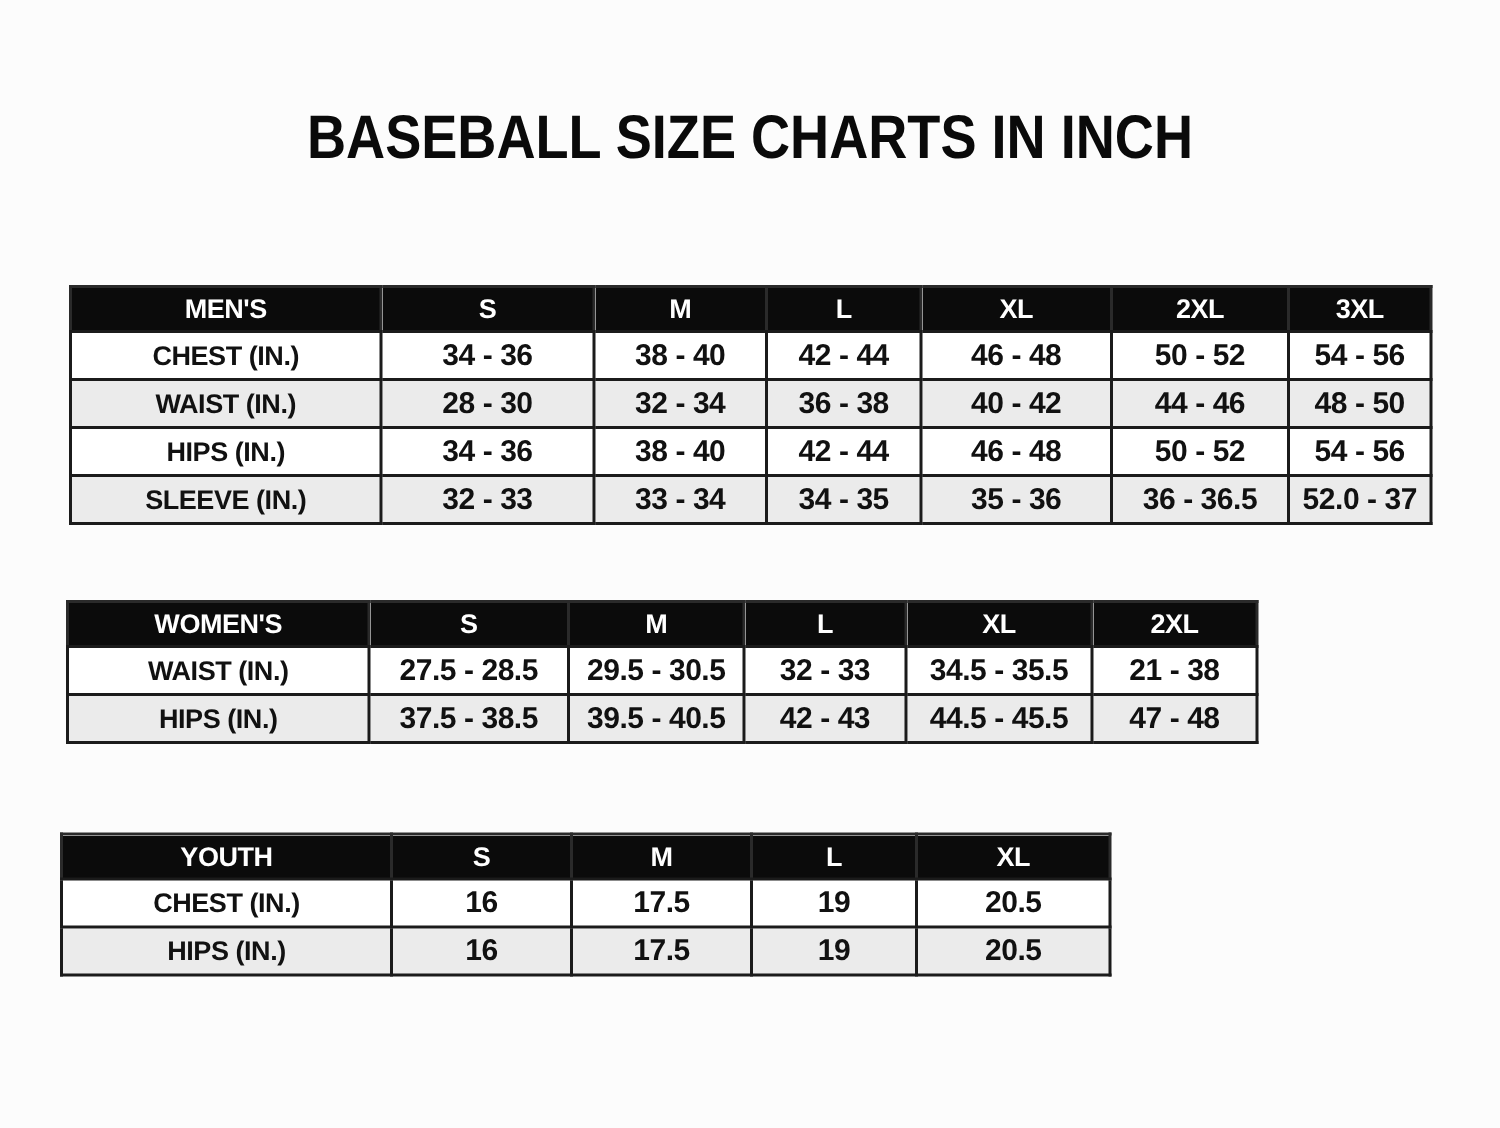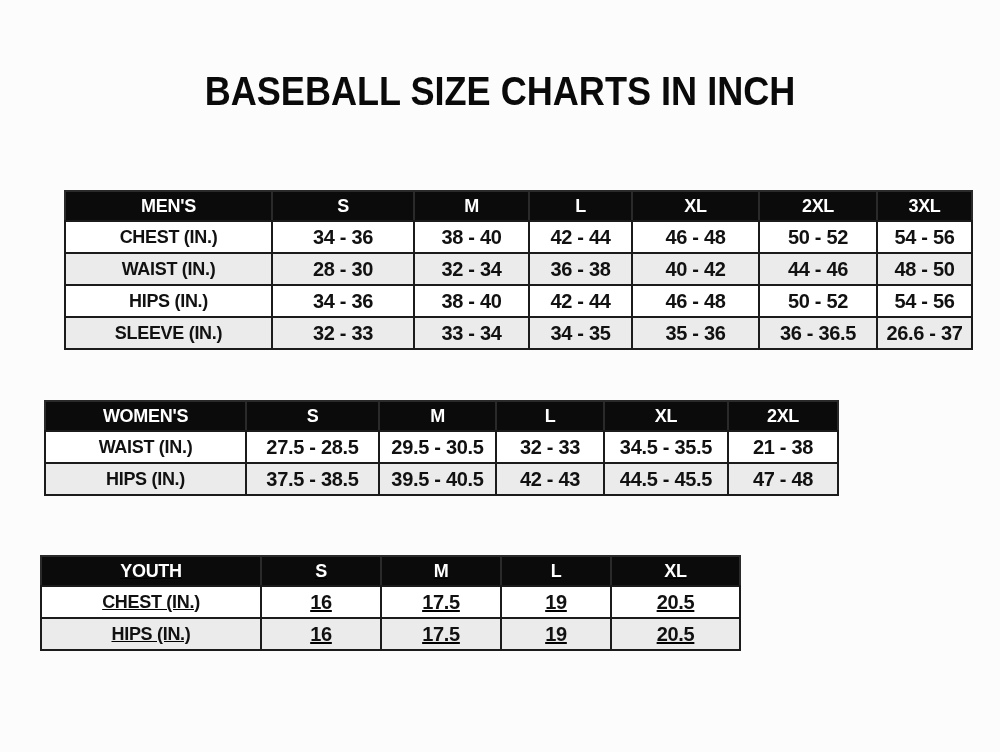--- a/index.html
+++ b/index.html
@@ -58,23 +58,23 @@
     font-size: 20px;
     color: #111111;
   }
   table.size-table tbody td.label-cell {
     font-size: 18px;
     text-align: center;
   }
   table.size-table tbody tr:nth-child(odd)  { background: var(--row-bg, #ffffff); }
   table.size-table tbody tr:nth-child(even) { background: var(--row-alt-bg, #ebebeb); }
 
-  #mens-table   { left: 46px; top: 190px; width: 907px; margin-left: 18px; }
+  #mens-table   { left: 46px; top: 190px; width: 907px; }
   #womens-table { left: 44px; top: 400px; width: 793px; }
-  #youth-table  { left: 40px; top: 555px; width: 699px; text-decoration: underline; }
+  #youth-table  { left: 40px; top: 555px; width: 699px; }
 </style>
 </head>
 <body>
 
 <div class="page-title">BASEBALL SIZE CHARTS IN INCH</div>
 
 <table class="size-table" id="mens-table">
     <colgroup>
       <col style="width: 207px;">
       <col style="width: 142px;">
@@ -123,21 +123,21 @@
         <td>50 - 52</td>
         <td>54 - 56</td>
       </tr>
       <tr>
         <td class="label-cell">SLEEVE (IN.)</td>
         <td>32 - 33</td>
         <td>33 - 34</td>
         <td>34 - 35</td>
         <td>35 - 36</td>
         <td>36 - 36.5</td>
-        <td>26.6 - 37</td>
+        <td>52.0 - 37</td>
       </tr>
     </tbody>
 </table>
 
 <table class="size-table" id="womens-table">
     <colgroup>
       <col style="width: 201px;">
       <col style="width: 133px;">
       <col style="width: 117px;">
       <col style="width: 108px;">

